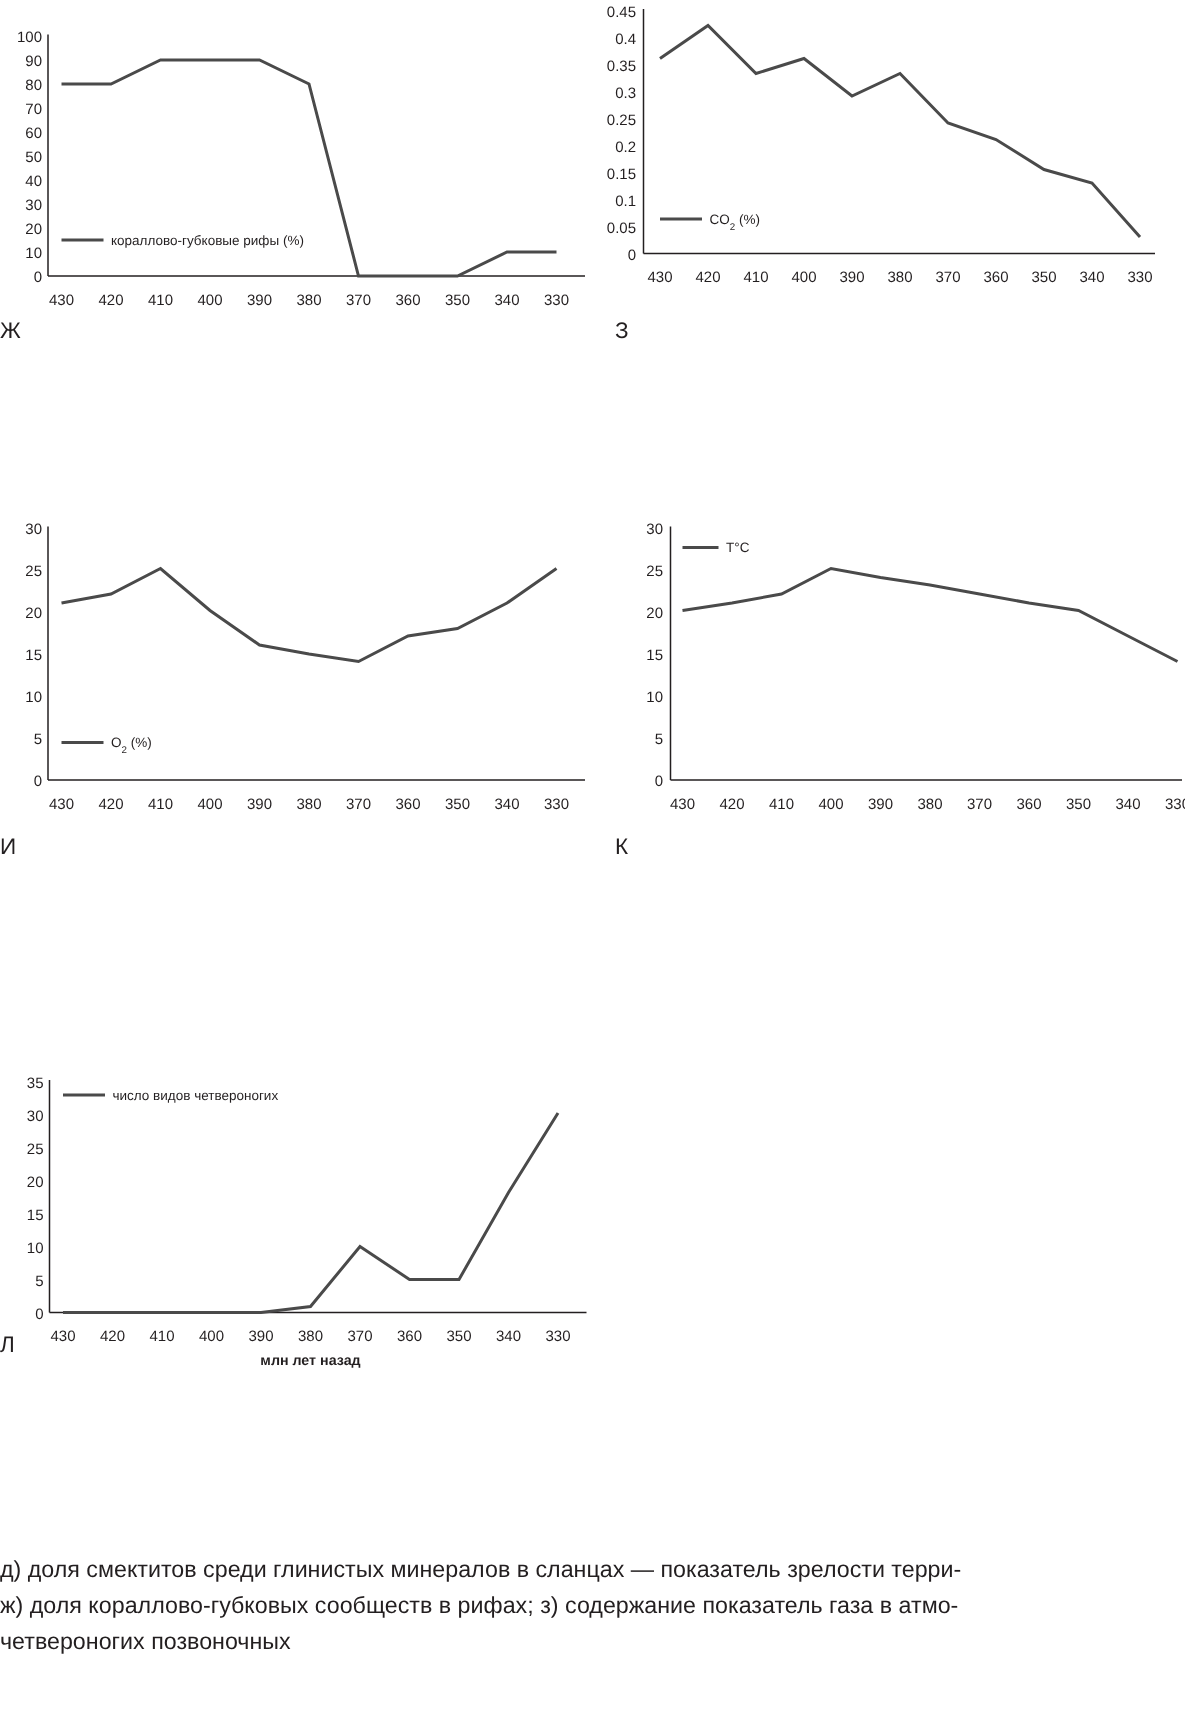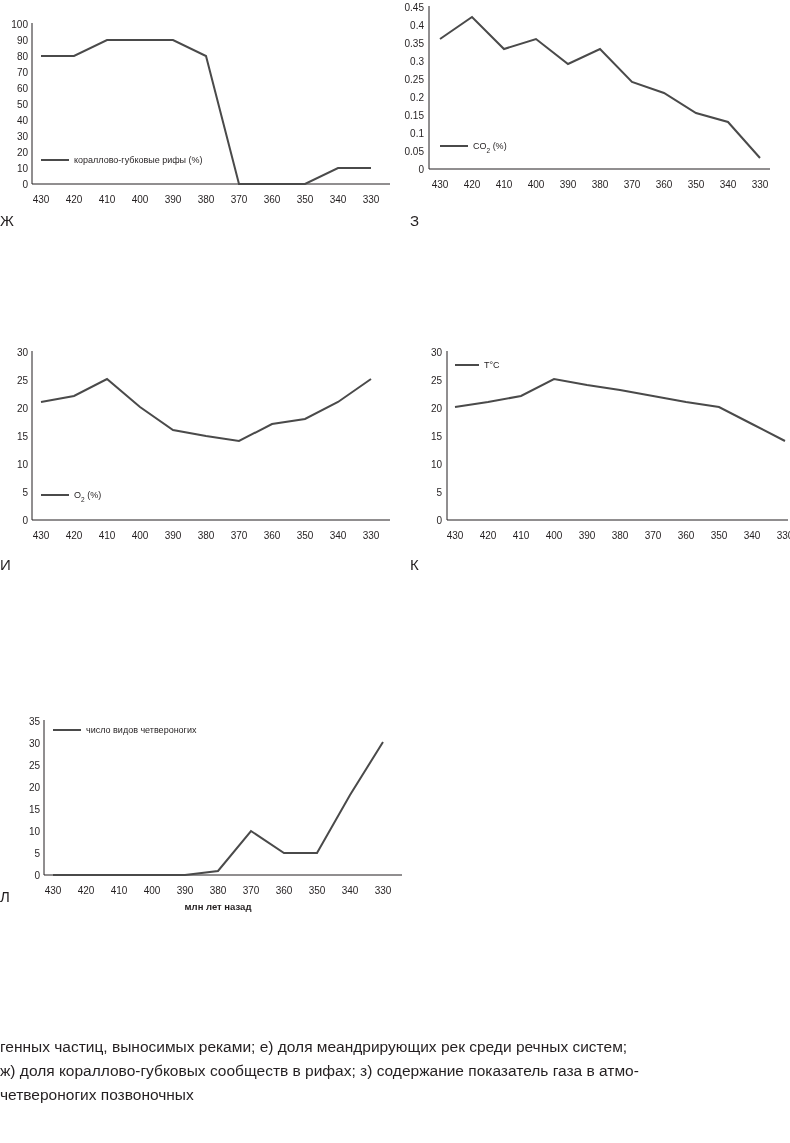--- a/index.html
+++ b/index.html
@@ -197,21 +197,21 @@
     <text class="tick-label" x="210" y="194" text-anchor="middle">380</text>
     <text class="tick-label" x="243" y="194" text-anchor="middle">370</text>
     <text class="tick-label" x="276" y="194" text-anchor="middle">360</text>
     <text class="tick-label" x="309" y="194" text-anchor="middle">350</text>
     <text class="tick-label" x="342" y="194" text-anchor="middle">340</text>
     <text class="tick-label" x="375" y="194" text-anchor="middle">330</text>
   </svg>
 </div>
 <div class="panel-letter" style="left:410px; top:556px;">К</div>
 
-<div class="panel" style="left:12px; top:712px;">
+<div class="panel" style="left:1px; top:712px;">
   <svg class="chart-svg" width="395" height="210" viewBox="0 0 395 210">
     <text class="tick-label" x="28" y="13" text-anchor="end">35</text>
     <text class="tick-label" x="28" y="35" text-anchor="end">30</text>
     <text class="tick-label" x="28" y="57" text-anchor="end">25</text>
     <text class="tick-label" x="28" y="79" text-anchor="end">20</text>
     <text class="tick-label" x="28" y="101" text-anchor="end">15</text>
     <text class="tick-label" x="28" y="123" text-anchor="end">10</text>
     <text class="tick-label" x="28" y="145" text-anchor="end">5</text>
     <text class="tick-label" x="28" y="167" text-anchor="end">0</text>
     <path class="axis-line" d="M32,8 L32,163"></path>
@@ -230,16 +230,16 @@
     <text class="tick-label" x="272" y="182" text-anchor="middle">360</text>
     <text class="tick-label" x="305" y="182" text-anchor="middle">350</text>
     <text class="tick-label" x="338" y="182" text-anchor="middle">340</text>
     <text class="tick-label" x="371" y="182" text-anchor="middle">330</text>
     <text class="axis-title" x="206" y="198" text-anchor="middle">млн лет назад</text>
   </svg>
 </div>
 <div class="panel-letter" style="left:0px; top:888px;">Л</div>
 
 <div class="caption">
-  <span>генных частиц, выносимых реками; е) доля меандрирующих рек среди речных систем;</span>
+  <span>д) доля смектитов среди глинистых минералов в сланцах — показатель зрелости терри-</span>
   <span>ж) доля кораллово-губковых сообществ в рифах; з) содержание показатель газа в атмо-</span>
   <span>четвероногих позвоночных</span>
 </div>
 
 </body></html>

